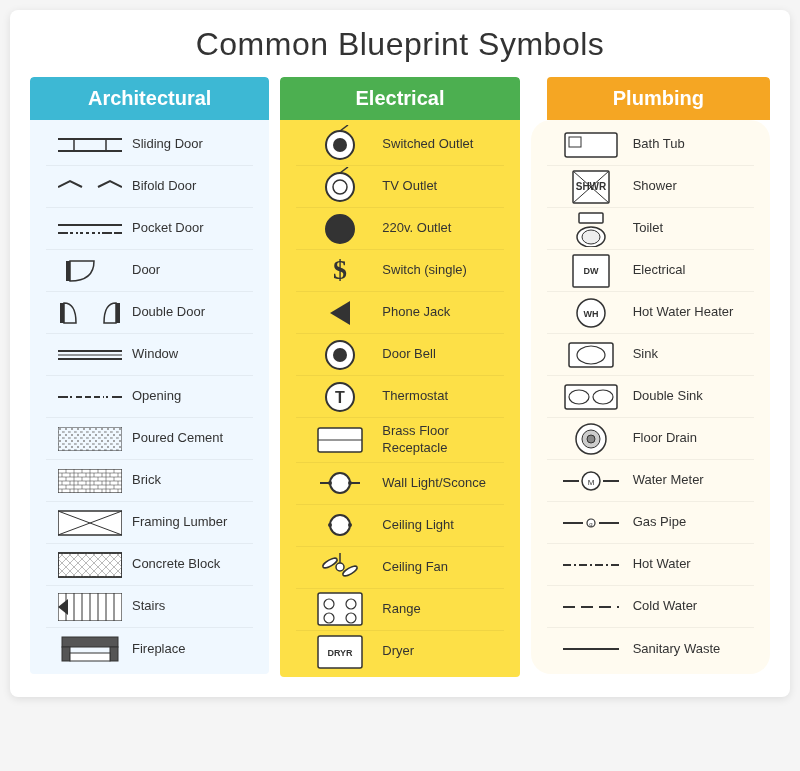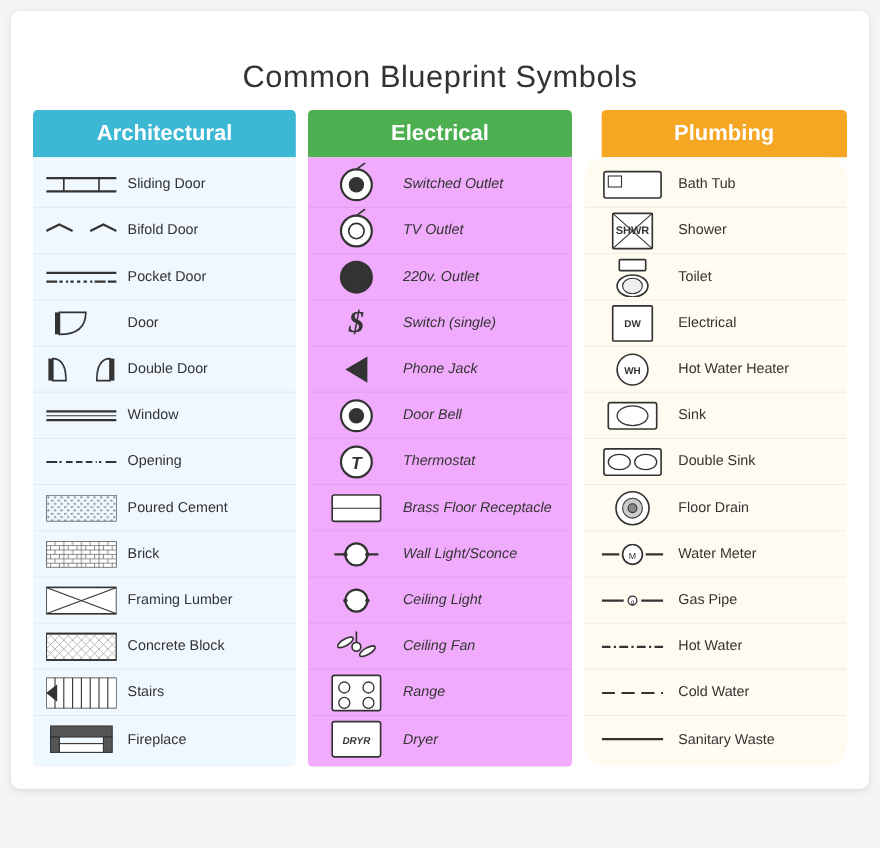--- a/index.html
+++ b/index.html
@@ -14,26 +14,25 @@
     }
     .container {
       width: 780px;
       background: #fff;
       border-radius: 8px;
       padding: 16px 20px 20px;
       box-shadow: 0 2px 8px rgba(0,0,0,0.1);
     }
     .main-title {
       text-align: center;
-      font-size: 28px;
+      font-size: 32px;
       font-weight: 300;
       color: #333;
       margin-bottom: 14px;
       letter-spacing: 0.5px;
-      margin-top: 28px;
     }
     .columns {
       display: flex;
       gap: 11px;
       align-items: flex-start;
     }
     .column {
       flex: 1;
       border-radius: 4px;
       overflow: hidden;
@@ -44,23 +43,23 @@
       font-size: 20px;
       font-weight: 600;
       padding: 10px 8px;
       border-radius: 4px 4px 0 0;
     }
     .col-arch .column-header { background: #3db8d4; }
     .col-elec .column-header { background: #4caf50; }
     .col-plumb .column-header { background: #f5a623; margin-left: 16px; }
     .column-body {
       background: #f0f8ff;
-      padding: 4px 0;
-    }
-    .col-elec .column-body { background: #f0abfc; font-style: italic; }
+      padding: 4px 16px;
+    }
+    .col-elec .column-body { background: #fde047; }
     .col-plumb .column-body { background: #fffbf0; border-radius: 20px; }
     .symbol-row {
       display: flex;
       align-items: center;
       padding: 5px 8px;
       border-bottom: 1px solid rgba(0,0,0,0.05);
       min-height: 42px;
     }
     .symbol-row:last-child { border-bottom: none; }
     .symbol-icon {

